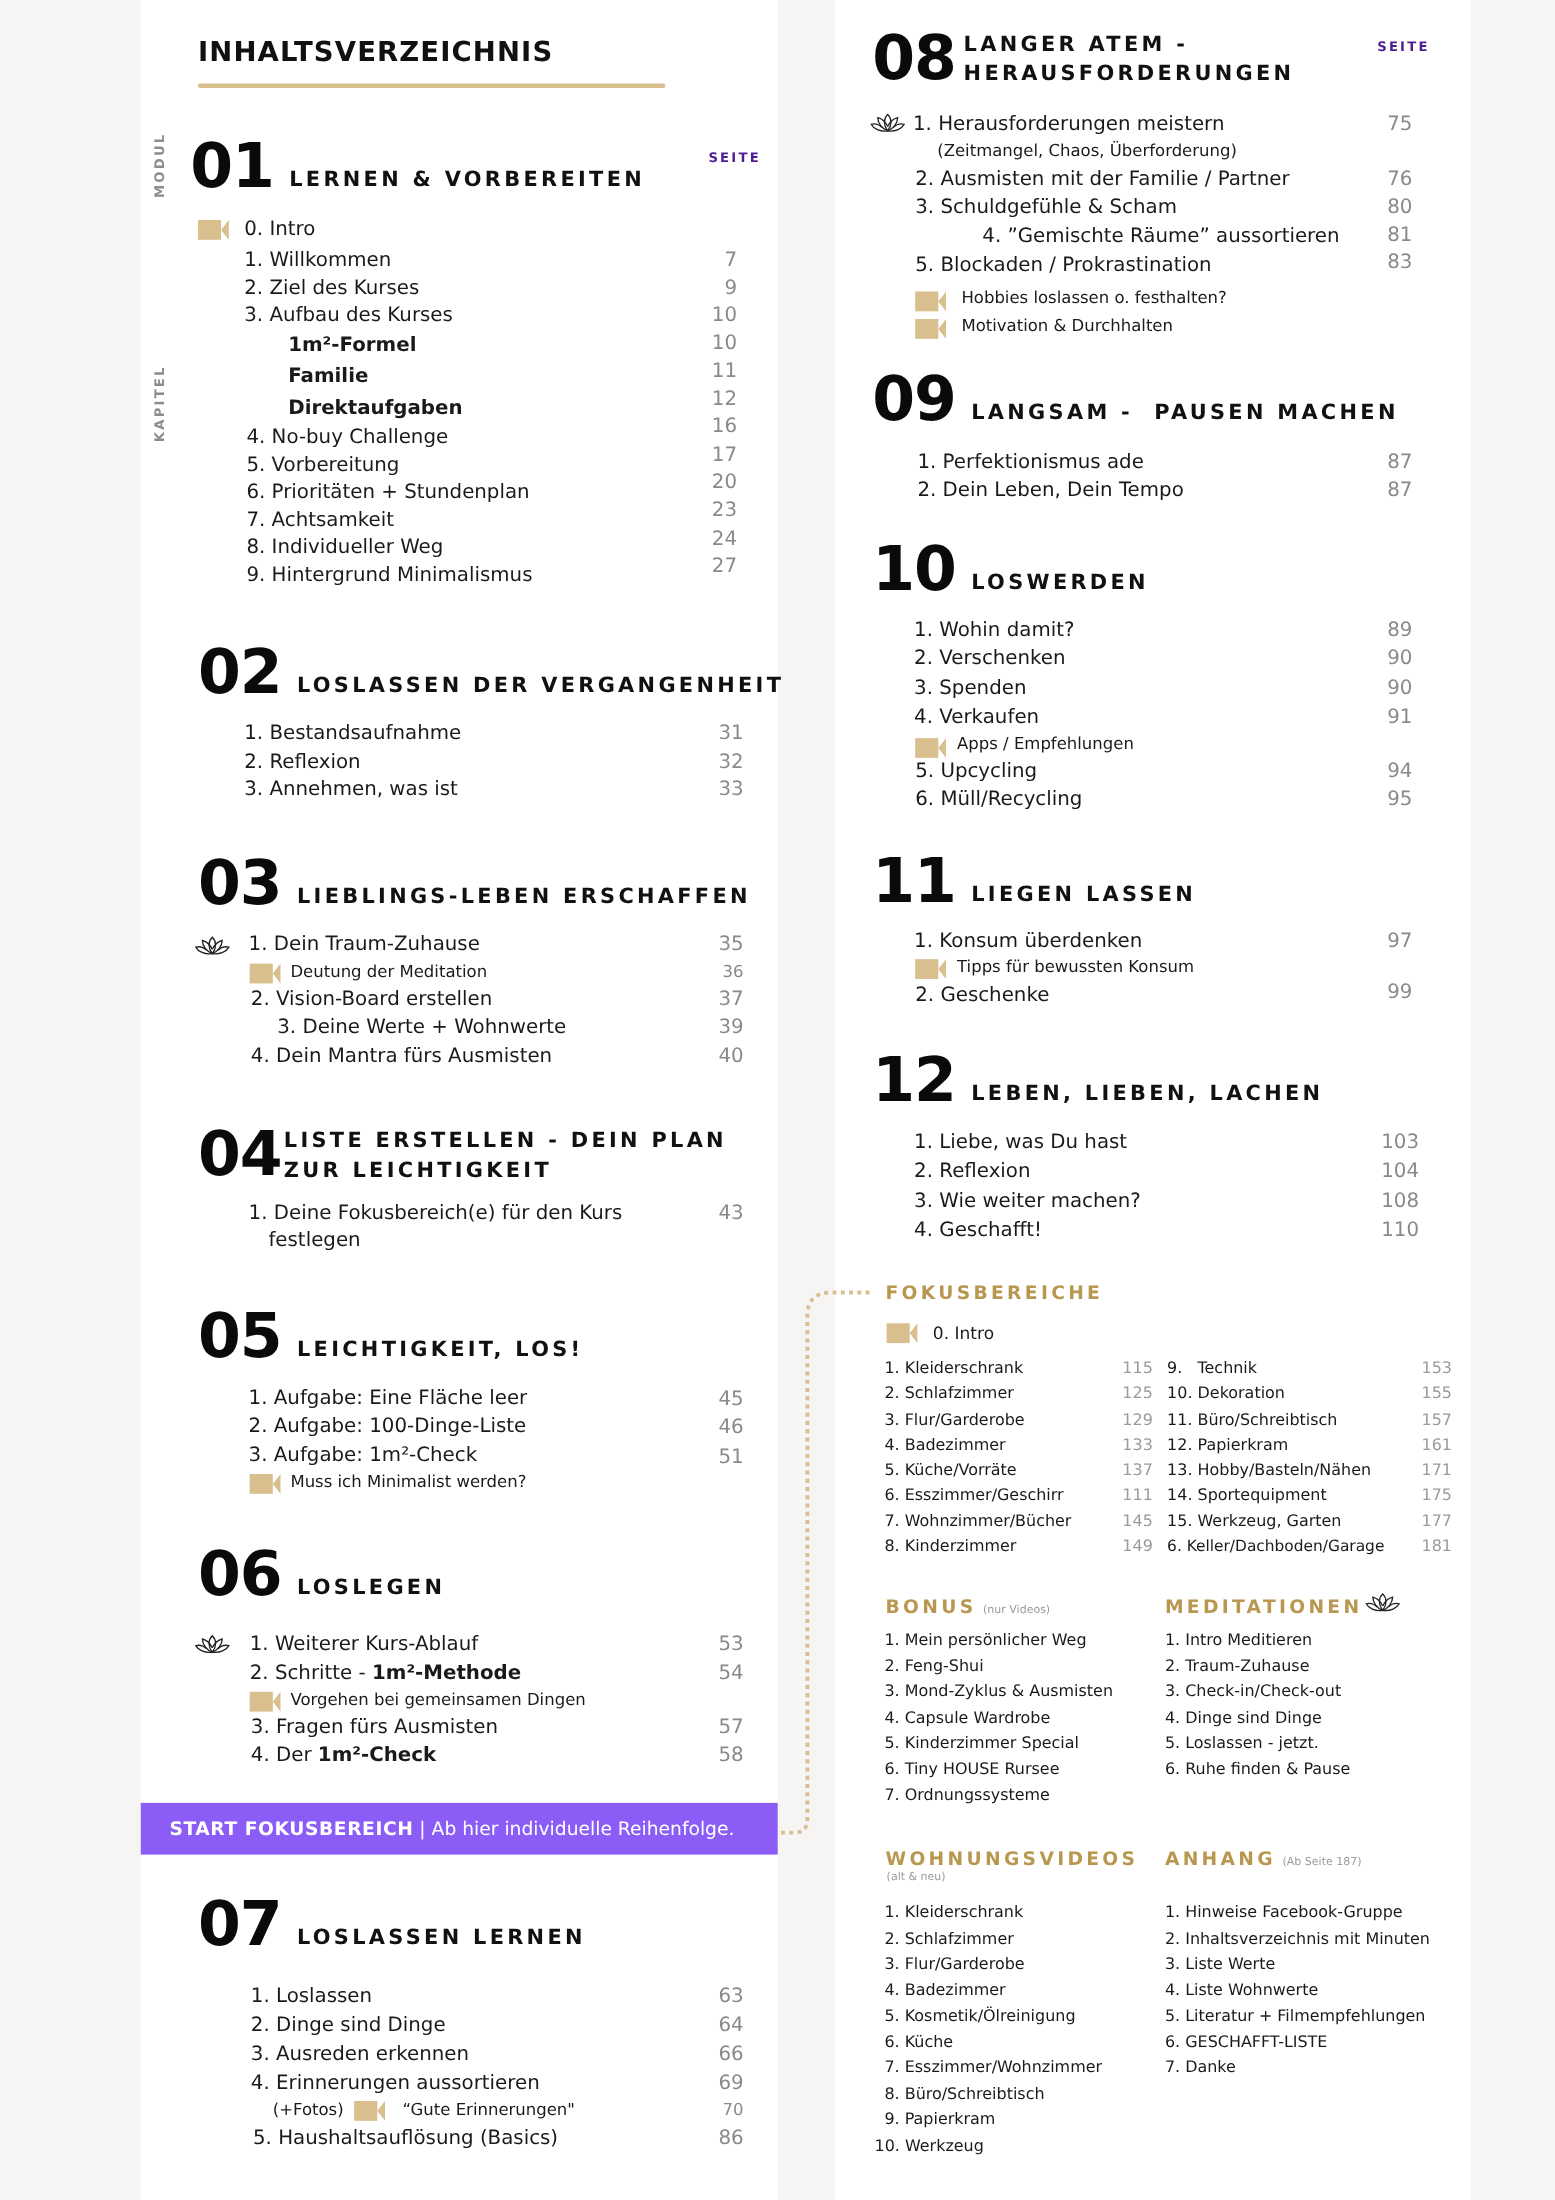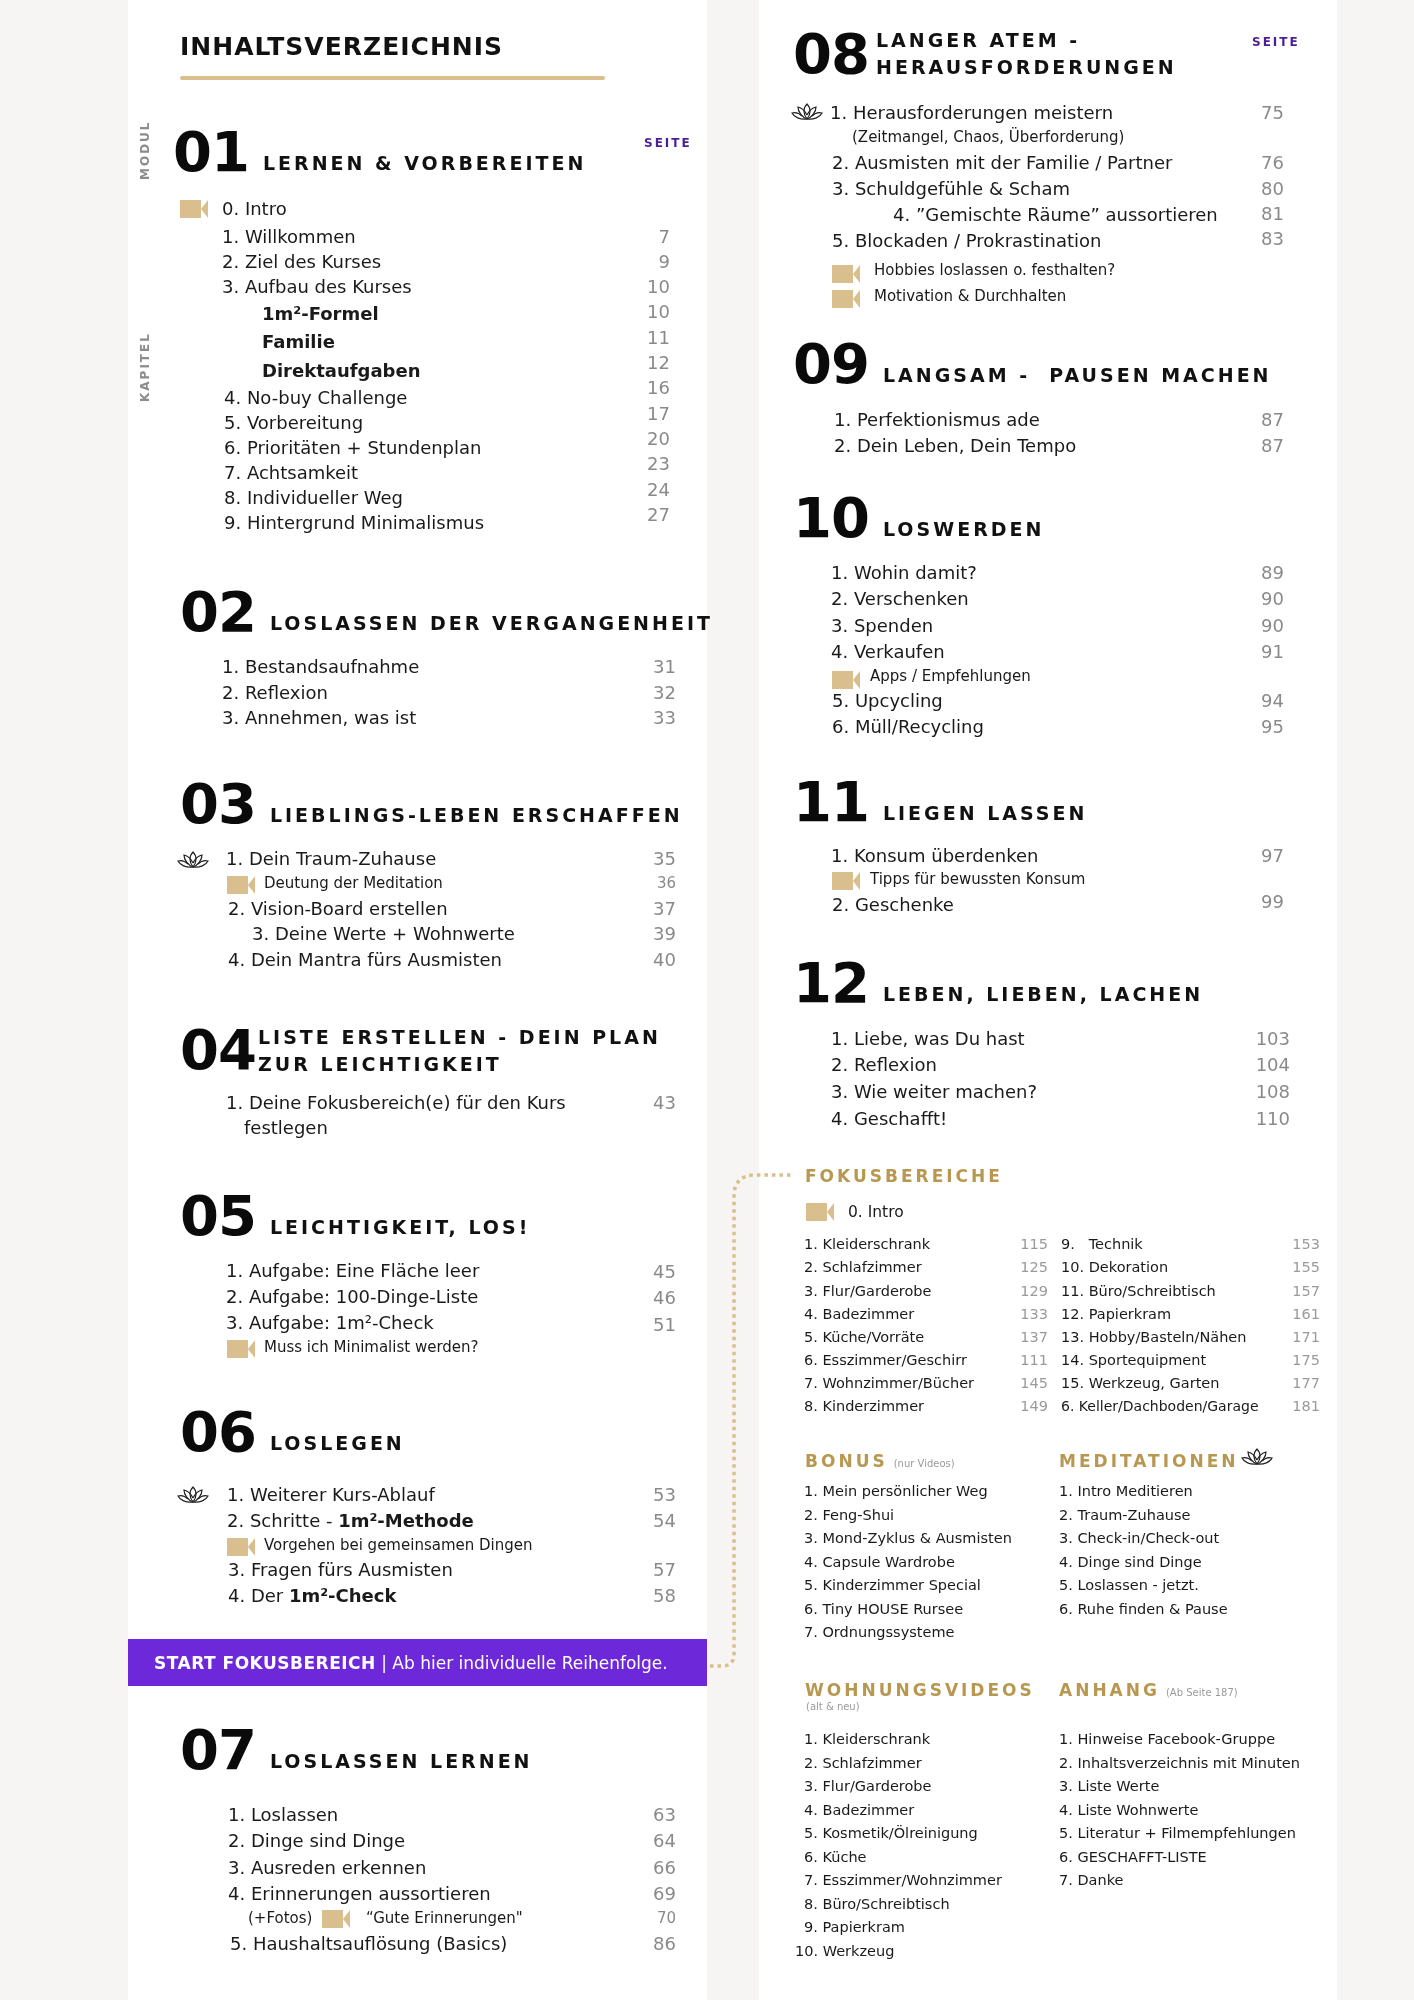--- a/index.html
+++ b/index.html
@@ -44,21 +44,21 @@
     position: absolute; width: 28px; height: 18px;
   }
   .video-icon .body { position: absolute; left: 0; top: 0; width: 21px; height: 18px; background: #d8bf8d; }
   .video-icon .lens {
     position: absolute; left: 21px; top: 0; width: 0; height: 0;
     border-top: 9px solid transparent; border-bottom: 9px solid transparent; border-right: 7px solid #d8bf8d;
   }
   .lotus-icon { position: absolute; width: 34px; height: 20px; }
 
   .banner {
-    position: absolute; left: 128px; top: 1639px; width: 579px; height: 47px; background: #6d28d9;
+    position: absolute; left: 128px; top: 1639px; width: 579px; height: 47px; background: #8b5cf6;
     color: #ffffff; font-size: 17px; display: flex; align-items: center; padding-left: 26px; white-space: nowrap;
   }
   .banner b { font-weight: bold; letter-spacing: 0.5px; }
 
   .gold-head { position: absolute; font-size: 17px; font-weight: bold; letter-spacing: 3px; color: #b89850; white-space: nowrap; }
   .gold-head .note { font-size: 10px; font-weight: normal; letter-spacing: 0; color: #9a9a9a; margin-left: 6px; }
   .note-below { position: absolute; font-size: 10px; color: #9a9a9a; }
 
   .small-list { position: absolute; }
   .small-list .row { height: 23.5px; font-size: 14.5px; white-space: nowrap; display: flex; }

